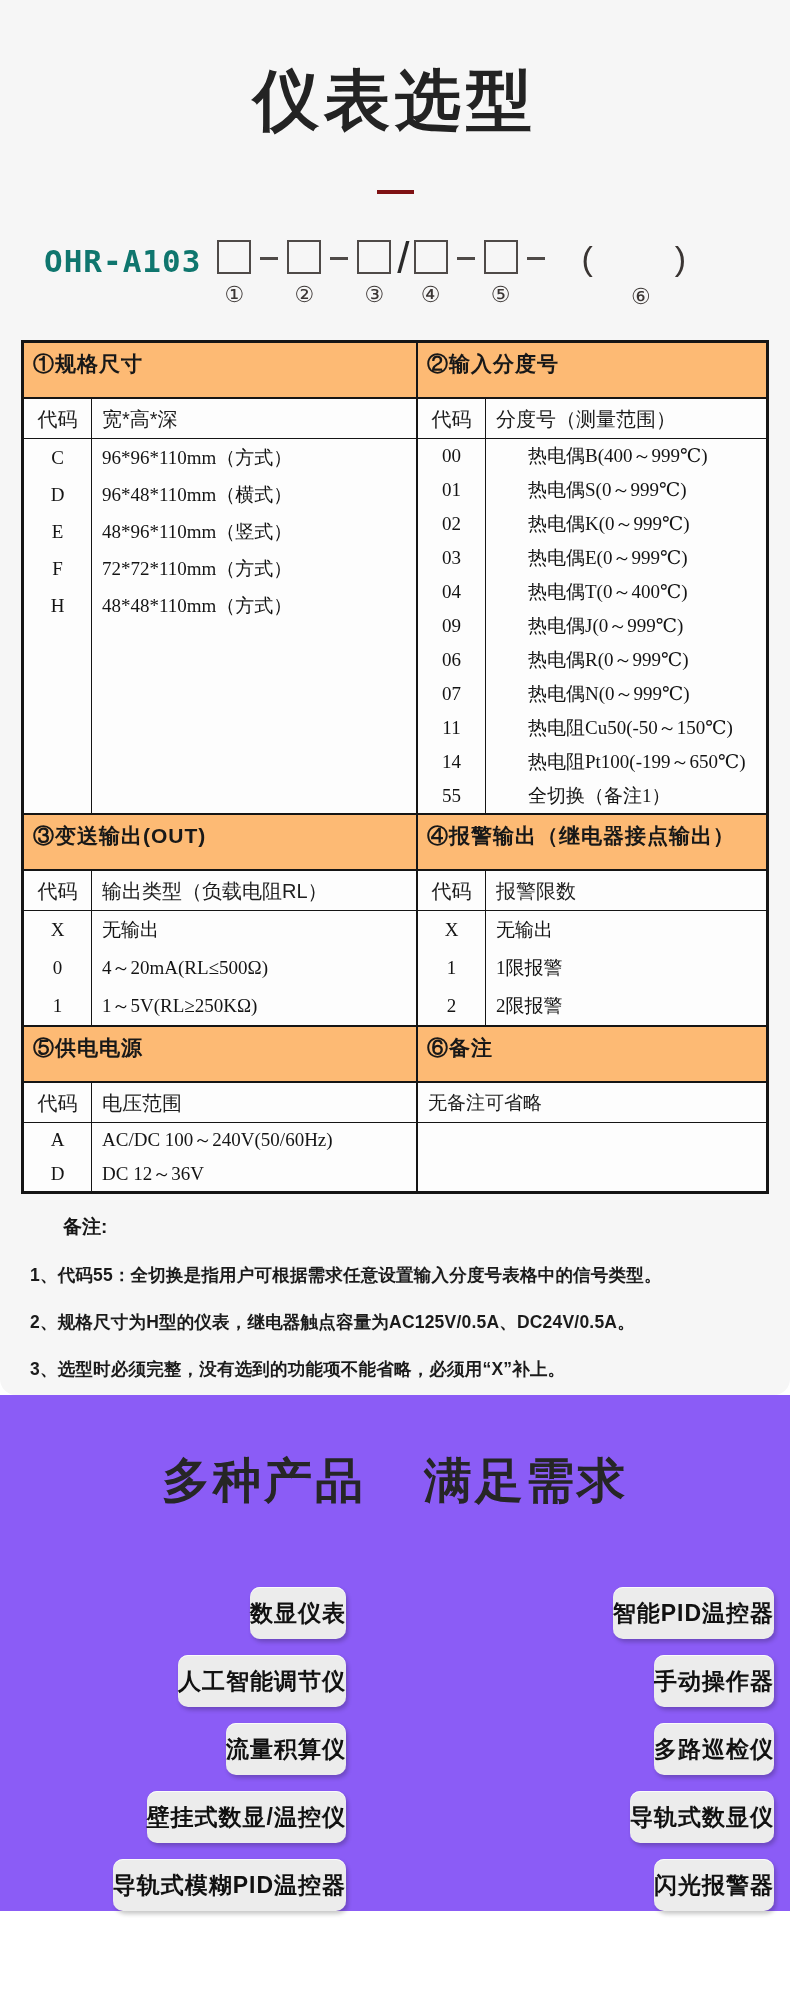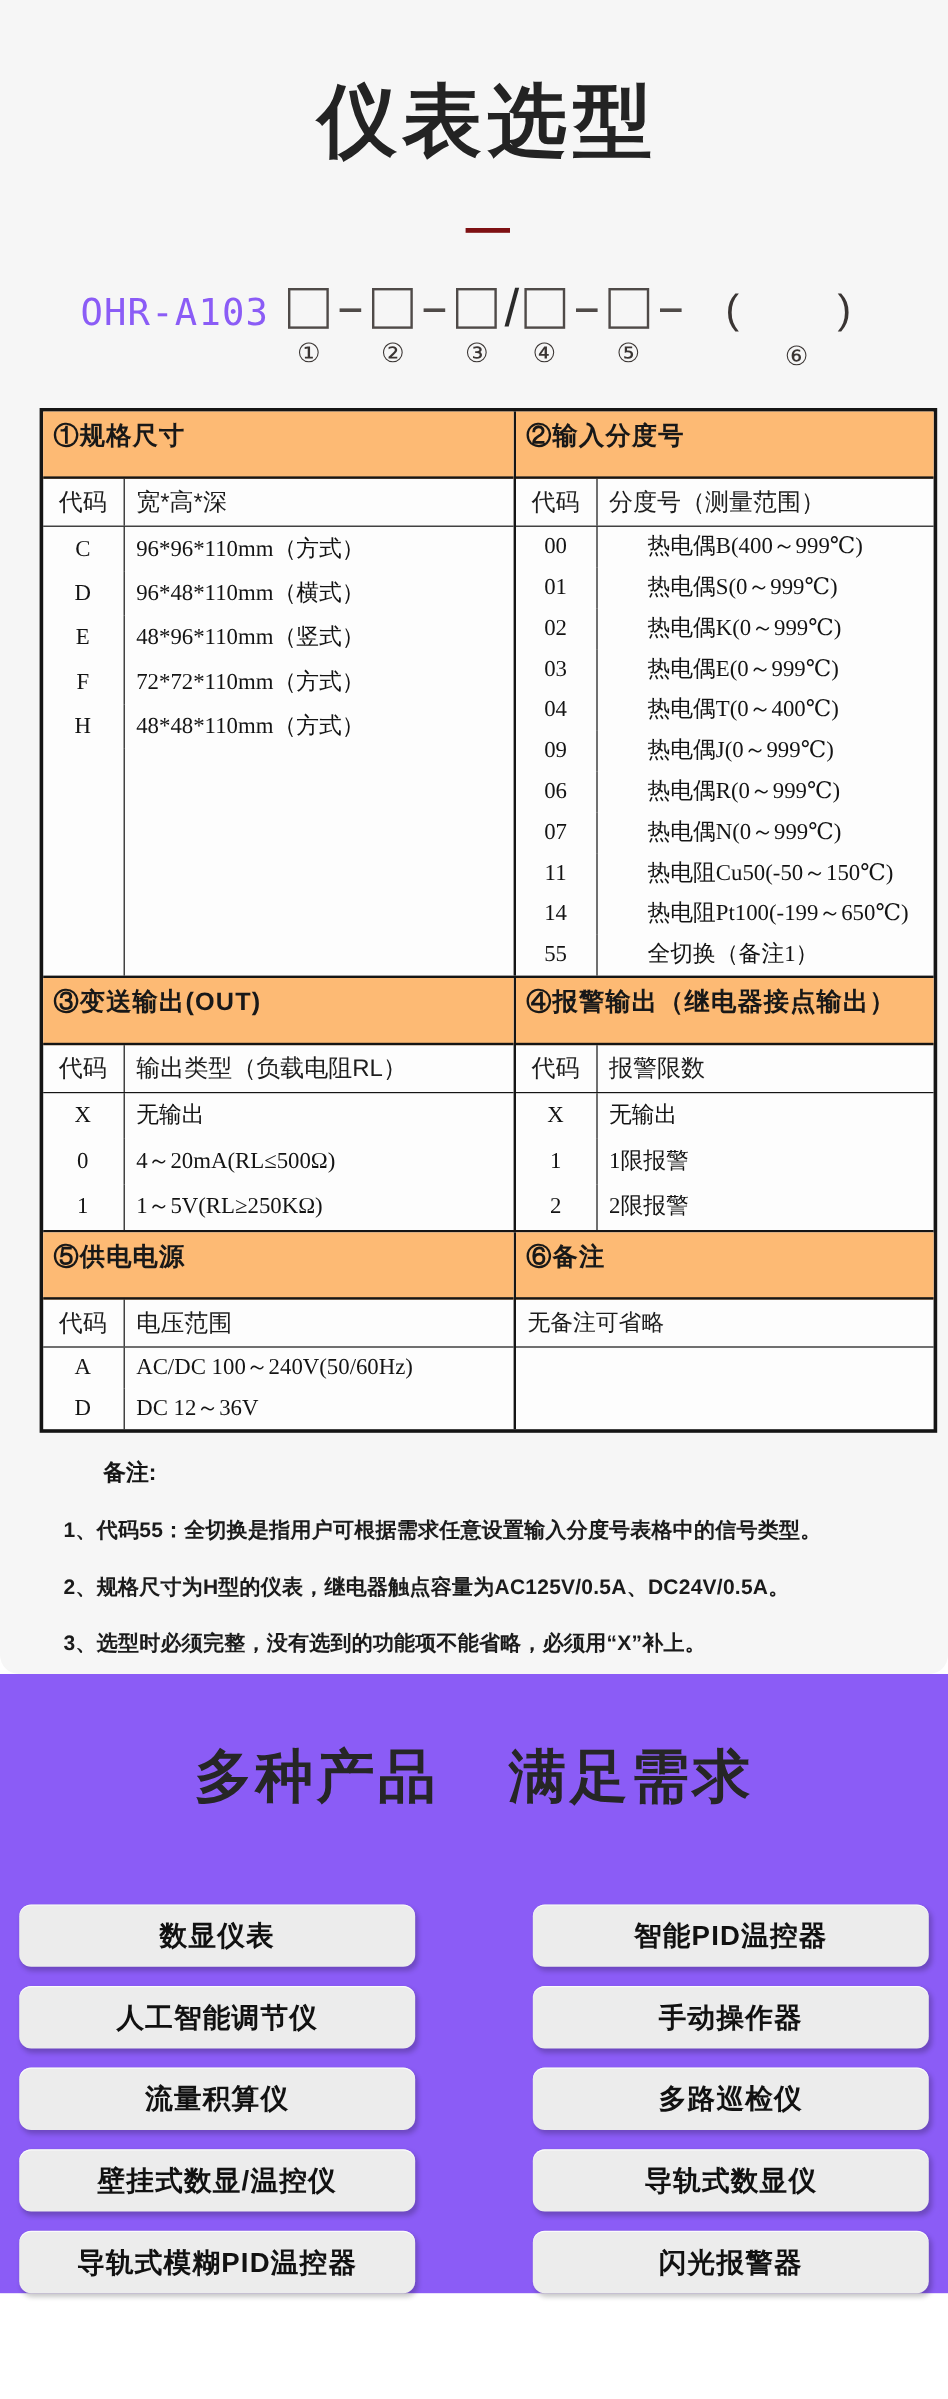--- a/index.html
+++ b/index.html
@@ -4,33 +4,33 @@
 <style>
   * { margin:0; padding:0; box-sizing:border-box; }
   html,body { background:#ffffff; }
   body {
     width:790px; height:1999px; margin:0 auto; position:relative;
     font-family:"Liberation Sans", sans-serif; color:#1d1d1d;
   }
   
   .top-card {
     width:790px; height:1395px; background:#f6f6f6;
-    border-radius:0 0 16px 16px; overflow:hidden;padding-left:23px;
+    border-radius:0 0 16px 16px; overflow:hidden;
   }
   .page-title {
     margin-top:56px; text-align:center;
     font-size:66px; font-weight:bold; letter-spacing:5px; color:#232323;
   }
   .red-dash { width:37px; height:4px; background:#7e1113; margin:44px auto 0 auto; }
 
   
   .model-row { display:flex; align-items:flex-start; margin:46px 0 0 44px; }
   .model-prefix {
-    font-family:"DejaVu Sans Mono", monospace; font-weight:normal;
-    font-size:31px; letter-spacing:1px; color:#8b5cf6; margin:3px 16px 0 0;
+    font-family:"DejaVu Sans Mono", monospace; font-weight:bold;
+    font-size:31px; letter-spacing:1px; color:#0f766e; margin:3px 16px 0 0;
   }
   .slot { display:flex; flex-direction:column; align-items:center; }
   .slot-box { width:34px; height:34px; border:2px solid #4f4a48; background:transparent; }
   .slot-num { margin-top:8px; font-size:22px; color:#3a3533; }
   .sep-dash { width:18px; height:3px; background:#4f4a48; margin:17px 9px 0 9px; }
   .sep-slash { font-size:44px; line-height:40px; color:#2a2a2a; margin:-2px 4px 0 6px; font-weight:300; }
   .parens-slot { display:flex; flex-direction:column; align-items:center; margin-left:18px; }
   .parens { font-size:34px; line-height:36px; color:#3a3533; letter-spacing:24px; padding-left:10px; }
 
   
@@ -65,21 +65,21 @@
   
   .notes { margin:20px 0 0 30px; width:740px; }
   .notes-title { font-size:19px; font-weight:bold; color:#161616;margin-left:33px; }
   .note-item { margin-top:23px; font-size:17.5px; font-weight:600; color:#1b1b1b; letter-spacing:0.2px; }
 
   
   .products { padding-top:54px; background:#8b5cf6; }
   .headline { display:flex; justify-content:center; gap:58px; }
   .headline span { font-size:48px; font-weight:bold; color:#262626; letter-spacing:3px; }
   .btn-area { display:flex; justify-content:space-between; margin:74px 16px 0 16px; }
-  .btn-col { display:flex; flex-direction:column; gap:16px; width:330px; }
+  .btn-col { display:flex; flex-direction:column; gap:16px; width:330px;align-items:flex-end; }
   .p-btn {
     height:52px; border-radius:10px; background:#ececec;
     box-shadow:2px 3px 4px rgba(0,0,0,0.22), inset 0 1px 0 rgba(255,255,255,0.8);
     display:flex; align-items:center; justify-content:center;
     font-size:23px; font-weight:bold; color:#111; cursor:pointer; letter-spacing:1px;
   }
 </style>
 </head>
 <body>
 

